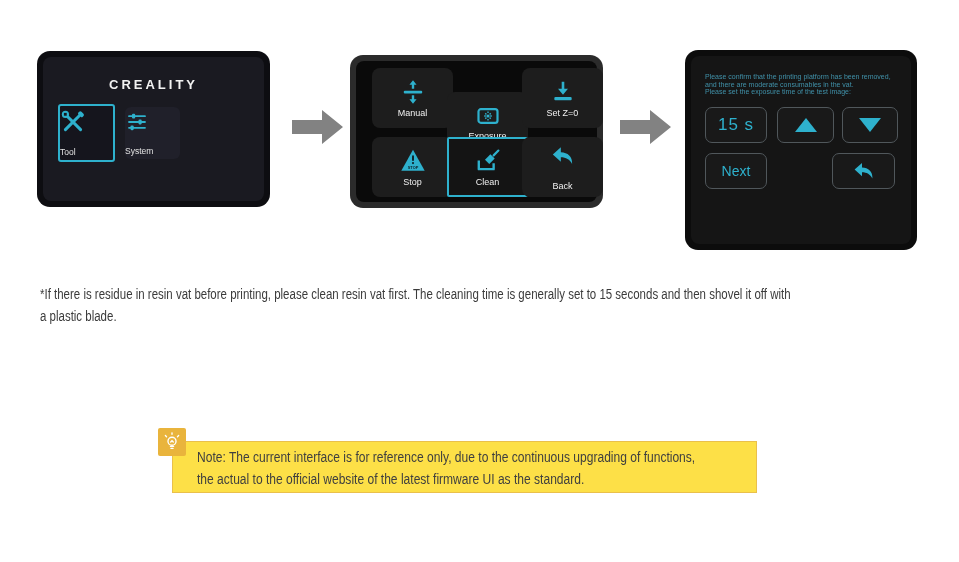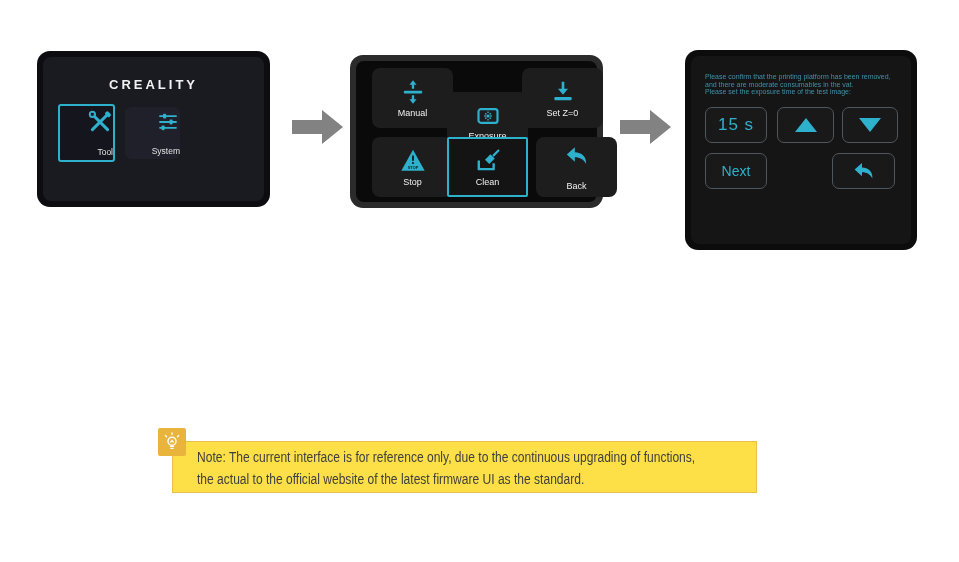--- a/index.html
+++ b/index.html
@@ -16,38 +16,38 @@
   .p2 { left:350px; top:55px; width:253px; height:153px; background:#2b2b2b; }
   .p2 .screen { background:#0a0a0a; }
   .p3 { left:685px; top:50px; width:232px; height:200px; background:#0c0c0c; }
   .p3 .screen { background:#151515; }
 
   .logo { position:absolute; left:0; right:0; top:20px; text-align:center;
           color:#f2f2f2; font-size:13px; font-weight:bold; letter-spacing:3px; }
 
   
   .p1-btn { position:absolute; background:#20202a; border-radius:6px;
-            display:flex; flex-direction:column; align-items:flex-end; justify-content:center; gap:12px; }
+            display:flex; flex-direction:column; align-items:flex-start; justify-content:center; gap:12px; }
   .p1-btn.selected { background:#15151d; border:2px solid #2eb1cd; border-radius:3px; }
   .p1-btn .lbl { color:#e3e3e3; font-size:8.5px; }
   .btn-tool   { left:21px; top:53px; width:57px; height:58px; }
   .btn-system { left:88px; top:56px; width:55px; height:52px; }
   .btn-print  { left:153px; top:56px; width:55px; height:52px; }
 
   
   .p2-btn { position:absolute; width:81px; height:60px; background:#1d1d1d; border-radius:8px;
             display:flex; flex-direction:column; align-items:center; justify-content:center; gap:3px; }
   .p2-btn.selected { border:2px solid #2eb1cd; border-radius:2px; background:#141414; }
   .p2-btn .lbl { color:#f0f0f0; font-size:9px; }
   .b-manual   { left:22px;  top:13px; }
   .b-exposure { left:97px;  top:13px;margin-top:24px; }
   .b-setz     { left:172px; top:13px; }
   .b-stop     { left:22px;  top:82px; }
   .b-clean    { left:97px;  top:82px; }
-  .b-back     { left:186px; top:82px;gap:12px; }
+  .b-back     { left:172px; top:82px;gap:12px; }
 
   
   .p3-msg { position:absolute; left:20px; top:23px; color:#4090a8; font-size:7px; line-height:7.6px; white-space:nowrap; }
   .p3-btn { position:absolute; height:36px; background:#191919; border:1.5px solid #50575b; border-radius:7px;
             display:flex; align-items:center; justify-content:center; color:#2eb1cd; }
   .b-time { left:20px;  top:57px;  width:62px; font-size:17px; letter-spacing:1px; }
   .b-up   { left:92px;  top:57px;  width:57px; }
   .b-down { left:157px; top:57px;  width:56px; }
   .b-next { left:20px;  top:103px; width:62px; font-size:14px; }
   .b-back3{ left:147px; top:103px; width:63px; }
@@ -218,20 +218,24 @@
     </div>
     <div class="p3-btn b-back3">
       <span>
         <svg width="24" height="24" viewBox="0 0 24 24">
           <path d="M10 4 L2.6 10.6 L10 17.2 V13.2 C14.8 13.2 18.2 15.2 20.4 19.4 C20.8 12.6 16.4 8.8 10 8.6 Z" fill="#2eb1cd"></path>
         </svg>
       </span>
     </div>
   </div>
 
+  <div class="footnote">
+    <div class="condense">*If there is residue in resin vat before printing, please clean resin vat first. The cleaning time is generally set to 15 seconds and then shovel it off with</div>
+    <div class="condense">a plastic blade.</div>
+  </div>
 
   <div class="note-icon">
     <svg width="22" height="22" viewBox="0 0 24 24">
       <g stroke="#ffffff" stroke-width="1.5" fill="none" stroke-linecap="round">
         <circle cx="12" cy="11.2" r="4.4"></circle>
         <path d="M10.3 16.8 h3.4"></path>
         <path d="M10.9 19 h2.2"></path>
         <path d="M12 3.6 V2"></path>
         <path d="M6 6.2 L4.8 5"></path>
         <path d="M18 6.2 L19.2 5"></path>

